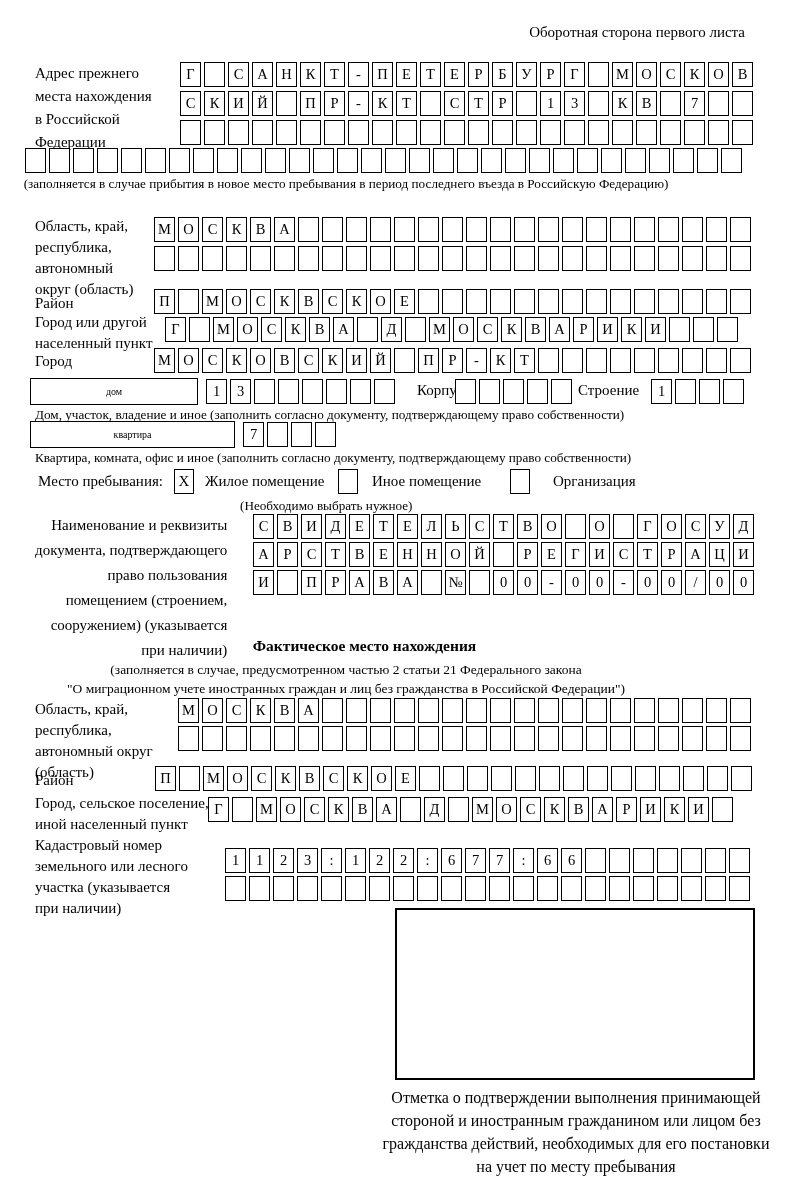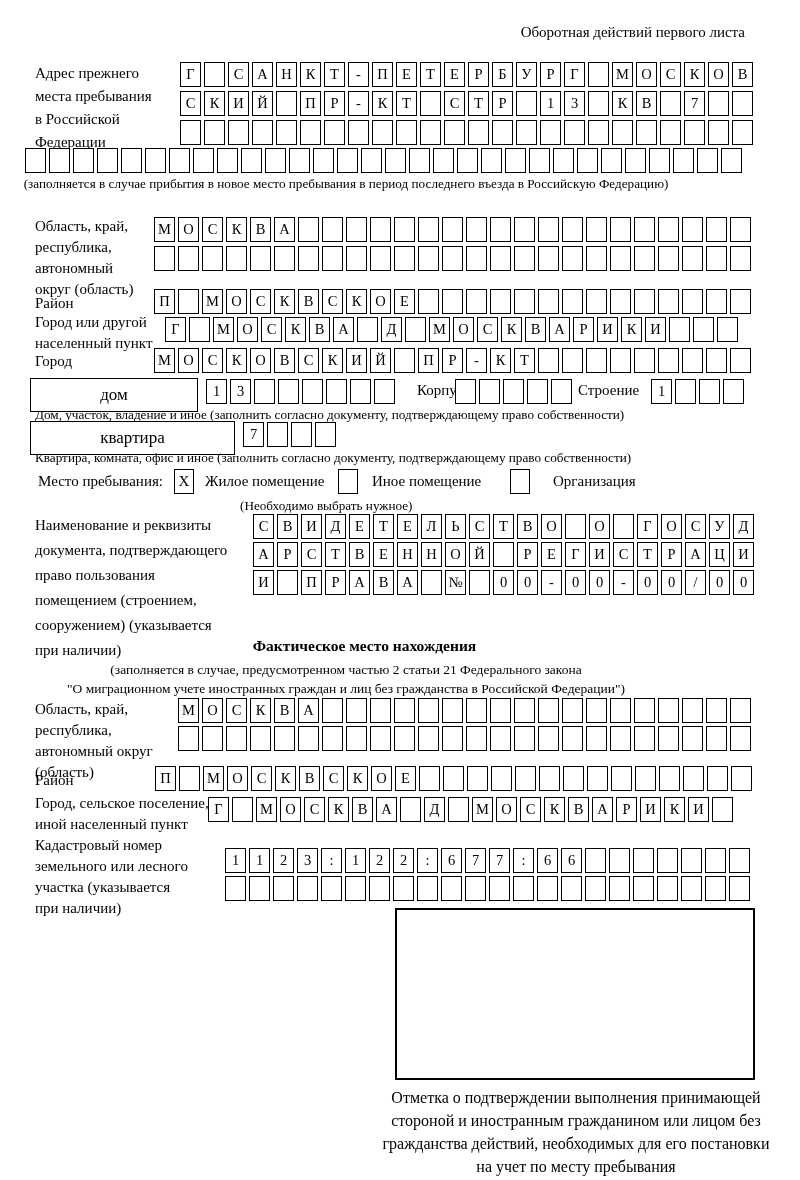--- a/index.html
+++ b/index.html
@@ -10,38 +10,38 @@
   .lbl { font-size:15px; line-height:21px; white-space:pre-line; }
   .lbl-wide { font-size:15px; line-height:23px; white-space:pre-line; }
   .lbl-doc { font-size:15px; line-height:25px; white-space:pre-line; }
   .note { font-size:13.2px; }
   .center { left:0; width:692px; text-align:center; }
   .bold { font-weight:bold; }
   .row { display:flex; gap:3px; }
   .cell { flex:0 0 21px; width:21px; height:25px; border:1.5px solid #000;
           display:flex; align-items:center; justify-content:center;
           font-size:14.5px; background:#fff; }
-  .namedbox { border:1.5px solid #000; height:34px; display:flex;
-              align-items:center; justify-content:center; font-size:17px; background:#fff; }
+  .namedbox { border:1.5px solid #000; height:27px; display:flex;
+              align-items:center; justify-content:center; font-size:10px; background:#fff; }
   .chk { width:20px; height:25px; border:1.5px solid #000; display:flex;
          align-items:center; justify-content:center; font-size:15px; background:#fff; }
   .inline-lbl { font-size:15px; }
   .stamp-box { border:2px solid #000; background:#fff; }
   .caption { font-size:16px; line-height:23px; white-space:pre-line; text-align:center; }
   .fact-note { font-size:13.5px; line-height:19px; white-space:pre-line; text-align:center; }
 </style>
 </head>
 <body>
 
 <div class="page">
 
-  <div class="abs inline-lbl" style="top:24px; right:55px;">Оборотная действий первого листа</div>
+  <div class="abs inline-lbl" style="top:24px; right:55px;">Оборотная сторона первого листа</div>
 
   <div class="abs lbl-wide" style="left:35px; top:62px;">Адрес прежнего
-места пребывания
+места нахождения
 в Российской
 Федерации</div>
   <div class="abs row" style="left:180px; top:62px;">
       <span class="cell">Г</span>
       <span class="cell"></span>
       <span class="cell">С</span>
       <span class="cell">А</span>
       <span class="cell">Н</span>
       <span class="cell">К</span>
       <span class="cell">Т</span>
@@ -335,21 +335,21 @@
 
   <div class="abs inline-lbl" style="left:38px; top:473px;">Место пребывания:</div>
   <div class="abs chk" style="left:174px; top:469px;">X</div>
   <div class="abs inline-lbl" style="left:205px; top:473px;">Жилое помещение</div>
   <div class="abs chk" style="left:338px; top:469px;"></div>
   <div class="abs inline-lbl" style="left:372px; top:473px;">Иное помещение</div>
   <div class="abs chk" style="left:510px; top:469px;"></div>
   <div class="abs inline-lbl" style="left:553px; top:473px;">Организация</div>
   <div class="abs note" style="left:240px; top:498px;">(Необходимо выбрать нужное)</div>
 
-  <div class="abs lbl-doc" style="left:35px; top:513px;">Наименование и реквизиты
+  <div class="abs lbl-doc" style="left:35px; top:513px;text-align:right;">Наименование и реквизиты
 документа, подтверждающего
 право пользования
 помещением (строением,
 сооружением) (указывается
 при наличии)</div>
   <div class="abs row" style="left:253px; top:514px;">
       <span class="cell">С</span>
       <span class="cell">В</span>
       <span class="cell">И</span>
       <span class="cell">Д</span>

